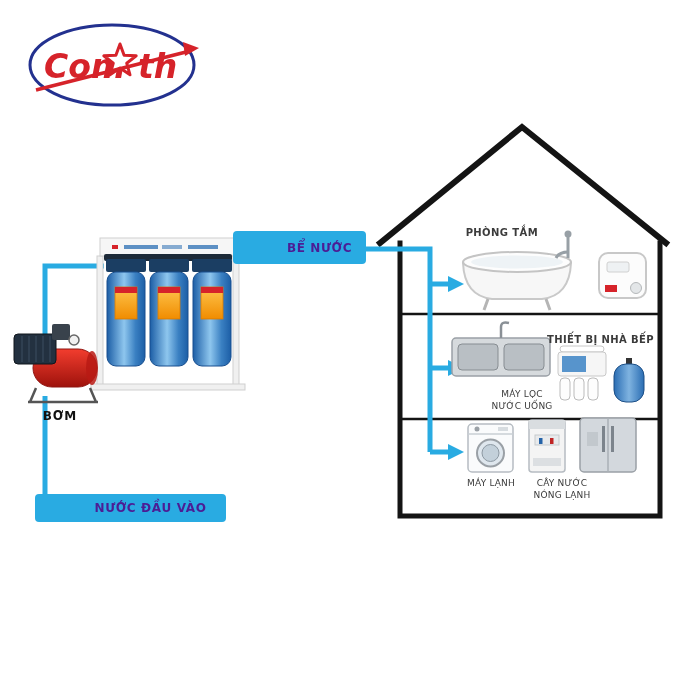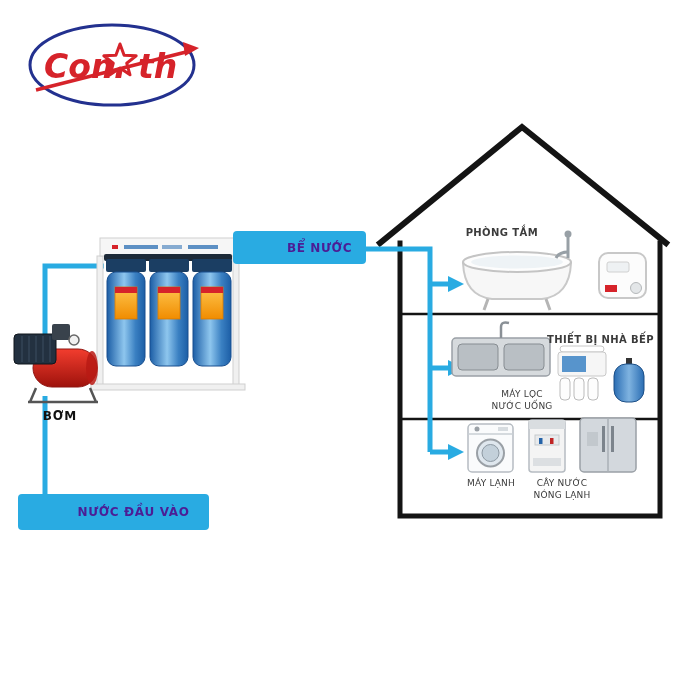--- a/index.html
+++ b/index.html
@@ -177,21 +177,21 @@
       <text x="44" y="78" class="logo-text" font-size="33" font-weight="bold" font-style="italic" fill="#d6232a">Com</text>
       <polygon fill="#ffffff" stroke="#d6232a" stroke-width="3" stroke-linejoin="round" points="120,44 124.1,55.3 136.2,55.8 126.7,63.2 130,74.8 120,68 110,74.8 113.3,63.2 103.8,55.8 115.9,55.3"></polygon>
       <text x="138" y="78" class="logo-text" font-size="33" font-weight="bold" font-style="italic" fill="#d6232a">th</text>
       <line x1="36" y1="90" x2="186" y2="52" stroke="#d6232a" stroke-width="3.5"></line>
       <polygon points="199,48 183,42 185,56" fill="#d6232a"></polygon>
     </g>
   </svg>
 
   <div class="cyan-box" style="left:233px;top:231px;width:93px;height:33px;">BỂ NƯỚC</div>
 
-  <div class="cyan-box" style="left:18px;top:494px;width:151px;height:36px;">NƯỚC ĐẦU VÀO</div>
+  <div class="cyan-box" style="left:35px;top:494px;width:151px;height:28px;">NƯỚC ĐẦU VÀO</div>
 
   <div class="pump-label" style="left:28px;top:409px;width:64px;">BƠM</div>
 
   <div class="room-label" style="left:452px;top:227px;width:86px;">PHÒNG TẮM</div>
 
   <div class="room-label" style="left:540px;top:334px;width:114px;">THIẾT BỊ NHÀ BẾP</div>
 
   <div class="item-label" style="left:486px;top:389px;width:72px;">MÁY LỌC NƯỚC UỐNG</div>
 
   <div class="item-label" style="left:462px;top:478px;width:58px;">MÁY LẠNH</div>

